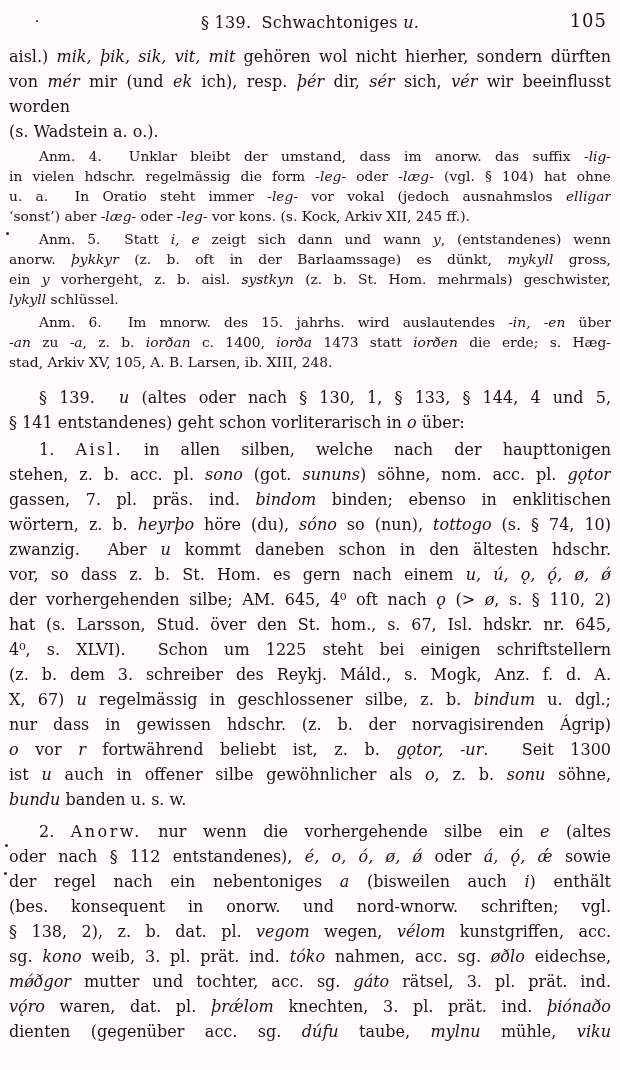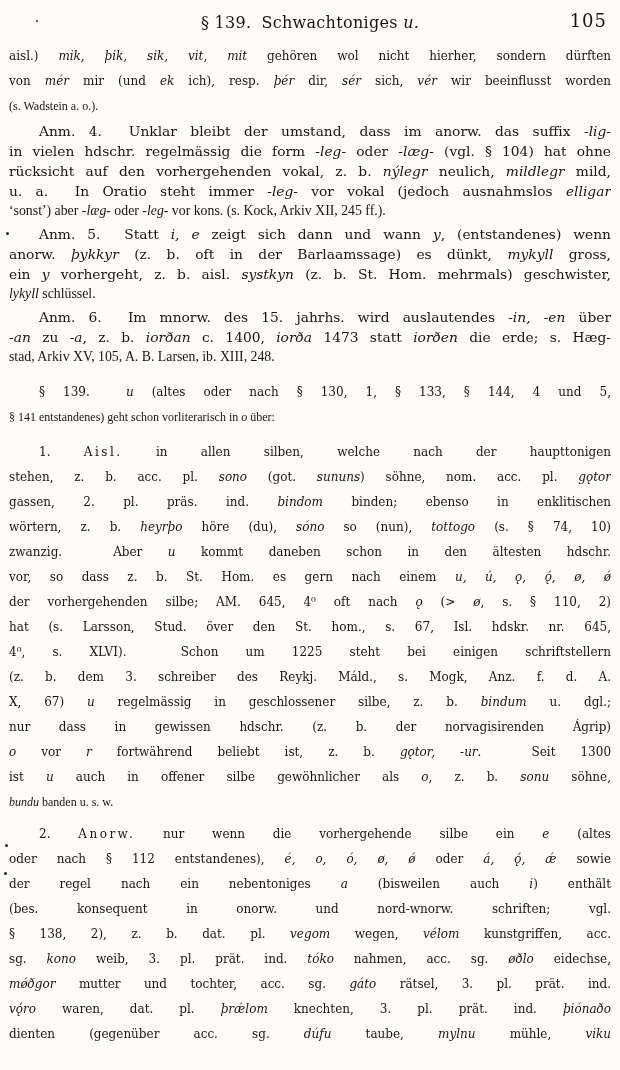--- a/index.html
+++ b/index.html
@@ -32,32 +32,32 @@
   }
   
   .blk { margin: 0; }
   .blk .line {
     text-align: justify;
     text-align-last: justify;
     white-space: nowrap;
     overflow: hidden;
   }
   .blk .line { white-space: normal; } 
-  .blk .line.end { text-align: center; text-align-last: left; font-family: Liberation Serif, serif; }
-  .blk.main .line { font-size: 12px; line-height: 25px; }
+  .blk .line.end { text-align: center; text-align-last: left; }
+  .blk.main .line { font-size: 16px; line-height: 25px; }
   .blk.anm  .line { font-size: 13.8px; line-height: 20px; }
   .blk.indent .line:first-child { text-indent: 30px; }
   .i  { font-style: italic; }
   .sp { letter-spacing: 2.5px; }
   
   [data-name="note-anm-4"] { margin-top: 2px; }
   [data-name="note-anm-5"] { margin-top: 3px; }
   [data-name="note-anm-6"] { margin-top: 3px; }
   [data-name="section-139-opening"] { margin-top: 13px; }
-  [data-name="list-item-1"] { margin-top: 10px; }
+  [data-name="list-item-1"] { margin-top: 2px; }
   [data-name="list-item-2"] { margin-top: 7px; }
   
   .speck {
     position: absolute;
     background: #2a241f;
     border-radius: 50%;
   }
 </style>
 </head>
 <body>
@@ -74,21 +74,20 @@
 
   <div id="text-body" data-name="text-body">
       <div class="blk main" data-name="paragraph-continuation">
         <div class="line" data-name="text-line"><span data-name="text-segment">aisl.) </span><span class="i" data-name="emphasis-text">mik, þik, sik, vit, mit</span><span data-name="text-segment"> gehören wol nicht hierher, sondern dürften</span></div>
         <div class="line" data-name="text-line"><span data-name="text-segment">von </span><span class="i" data-name="emphasis-text">mér</span><span data-name="text-segment"> mir (und </span><span class="i" data-name="emphasis-text">ek</span><span data-name="text-segment"> ich), resp. </span><span class="i" data-name="emphasis-text">þér</span><span data-name="text-segment"> dir, </span><span class="i" data-name="emphasis-text">sér</span><span data-name="text-segment"> sich, </span><span class="i" data-name="emphasis-text">vér</span><span data-name="text-segment"> wir beeinflusst worden</span></div>
         <div class="line end" data-name="text-line"><span data-name="text-segment">(s. Wadstein a. o.).</span></div>
       </div>
       <div class="blk anm indent" data-name="note-anm-4">
         <div class="line" data-name="text-line"><span data-name="text-segment">Anm. 4.&nbsp; Unklar bleibt der umstand, dass im anorw. das suffix </span><span class="i" data-name="emphasis-text">-lig-</span></div>
         <div class="line" data-name="text-line"><span data-name="text-segment">in vielen hdschr. regelmässig die form </span><span class="i" data-name="emphasis-text">-leg-</span><span data-name="text-segment"> oder </span><span class="i" data-name="emphasis-text">-læg-</span><span data-name="text-segment"> (vgl. § 104) hat ohne</span></div>
-        <div class="line" data-name="text-line"><span data-name="text-segment">rücksicht auf den vorhergehenden vokal, z. b. </span><span class="i" data-name="emphasis-text">nýlegr</span><span data-name="text-segment"> neulich, </span><span class="i" data-name="emphasis-text">mildlegr</span><span data-name="text-segment"> mild,</span></div>
         <div class="line" data-name="text-line"><span data-name="text-segment">u. a.&nbsp; In Oratio steht immer </span><span class="i" data-name="emphasis-text">-leg-</span><span data-name="text-segment"> vor vokal (jedoch ausnahmslos </span><span class="i" data-name="emphasis-text">elligar</span></div>
         <div class="line end" data-name="text-line"><span data-name="text-segment">‘sonst’) aber </span><span class="i" data-name="emphasis-text">-læg-</span><span data-name="text-segment"> oder </span><span class="i" data-name="emphasis-text">-leg-</span><span data-name="text-segment"> vor kons. (s. Kock, Arkiv XII, 245 ff.).</span></div>
       </div>
       <div class="blk anm indent" data-name="note-anm-5">
         <div class="line" data-name="text-line"><span data-name="text-segment">Anm. 5.&nbsp; Statt </span><span class="i" data-name="emphasis-text">i, e</span><span data-name="text-segment"> zeigt sich dann und wann </span><span class="i" data-name="emphasis-text">y</span><span data-name="text-segment">, (entstandenes) wenn</span></div>
         <div class="line" data-name="text-line"><span data-name="text-segment">anorw. </span><span class="i" data-name="emphasis-text">þykkyr</span><span data-name="text-segment"> (z. b. oft in der Barlaamssage) es dünkt, </span><span class="i" data-name="emphasis-text">mykyll</span><span data-name="text-segment"> gross,</span></div>
         <div class="line" data-name="text-line"><span data-name="text-segment">ein </span><span class="i" data-name="emphasis-text">y</span><span data-name="text-segment"> vorhergeht, z. b. aisl. </span><span class="i" data-name="emphasis-text">systkyn</span><span data-name="text-segment"> (z. b. St. Hom. mehrmals) geschwister,</span></div>
         <div class="line end" data-name="text-line"><span class="i" data-name="emphasis-text">lykyll</span><span data-name="text-segment"> schlüssel.</span></div>
       </div>
       <div class="blk anm indent" data-name="note-anm-6">
@@ -96,21 +95,21 @@
         <div class="line" data-name="text-line"><span class="i" data-name="emphasis-text">-an</span><span data-name="text-segment"> zu </span><span class="i" data-name="emphasis-text">-a</span><span data-name="text-segment">, z. b. </span><span class="i" data-name="emphasis-text">iorðan</span><span data-name="text-segment"> c. 1400, </span><span class="i" data-name="emphasis-text">iorða</span><span data-name="text-segment"> 1473 statt </span><span class="i" data-name="emphasis-text">iorðen</span><span data-name="text-segment"> die erde; s. Hæg-</span></div>
         <div class="line end" data-name="text-line"><span data-name="text-segment">stad, Arkiv XV, 105, A. B. Larsen, ib. XIII, 248.</span></div>
       </div>
       <div class="blk main indent" data-name="section-139-opening">
         <div class="line" data-name="text-line"><span data-name="text-segment">§ 139.&nbsp; </span><span class="i" data-name="emphasis-text">u</span><span data-name="text-segment"> (altes oder nach § 130, 1, § 133, § 144, 4 und 5,</span></div>
         <div class="line end" data-name="text-line"><span data-name="text-segment">§ 141 entstandenes) geht schon vorliterarisch in </span><span class="i" data-name="emphasis-text">o</span><span data-name="text-segment"> über:</span></div>
       </div>
       <div class="blk main indent" data-name="list-item-1">
         <div class="line" data-name="text-line"><span data-name="text-segment">1. </span><span class="sp" data-name="text-segment">Aisl.</span><span data-name="text-segment"> in allen silben, welche nach der haupttonigen</span></div>
         <div class="line" data-name="text-line"><span data-name="text-segment">stehen, z. b. acc. pl. </span><span class="i" data-name="emphasis-text">sono</span><span data-name="text-segment"> (got. </span><span class="i" data-name="emphasis-text">sununs</span><span data-name="text-segment">) söhne, nom. acc. pl. </span><span class="i" data-name="emphasis-text">gǫtor</span></div>
-        <div class="line" data-name="text-line"><span data-name="text-segment">gassen, 2. pl. präs. ind. </span><span class="i" data-name="emphasis-text">bindom</span><span data-name="text-segment"> binden; ebenso in enklitischen</span></div>
+        <div class="line" data-name="text-line"><span data-name="text-segment">gassen, 7. pl. präs. ind. </span><span class="i" data-name="emphasis-text">bindom</span><span data-name="text-segment"> binden; ebenso in enklitischen</span></div>
         <div class="line" data-name="text-line"><span data-name="text-segment">wörtern, z. b. </span><span class="i" data-name="emphasis-text">heyrþo</span><span data-name="text-segment"> höre (du), </span><span class="i" data-name="emphasis-text">sóno</span><span data-name="text-segment"> so (nun), </span><span class="i" data-name="emphasis-text">tottogo</span><span data-name="text-segment"> (s. § 74, 10)</span></div>
         <div class="line" data-name="text-line"><span data-name="text-segment">zwanzig.&nbsp; Aber </span><span class="i" data-name="emphasis-text">u</span><span data-name="text-segment"> kommt daneben schon in den ältesten hdschr.</span></div>
         <div class="line" data-name="text-line"><span data-name="text-segment">vor, so dass z. b. St. Hom. es gern nach einem </span><span class="i" data-name="emphasis-text">u, ú, ǫ, ǫ́, ø, ǿ</span></div>
         <div class="line" data-name="text-line"><span data-name="text-segment">der vorhergehenden silbe; AM. 645, 4⁰ oft nach </span><span class="i" data-name="emphasis-text">ǫ</span><span data-name="text-segment"> (&gt; </span><span class="i" data-name="emphasis-text">ø</span><span data-name="text-segment">, s. § 110, 2)</span></div>
         <div class="line" data-name="text-line"><span data-name="text-segment">hat (s. Larsson, Stud. över den St. hom., s. 67, Isl. hdskr. nr. 645,</span></div>
         <div class="line" data-name="text-line"><span data-name="text-segment">4⁰, s. XLVI).&nbsp; Schon um 1225 steht bei einigen schriftstellern</span></div>
         <div class="line" data-name="text-line"><span data-name="text-segment">(z. b. dem 3. schreiber des Reykj. Máld., s. Mogk, Anz. f. d. A.</span></div>
         <div class="line" data-name="text-line"><span data-name="text-segment">X, 67) </span><span class="i" data-name="emphasis-text">u</span><span data-name="text-segment"> regelmässig in geschlossener silbe, z. b. </span><span class="i" data-name="emphasis-text">bindum</span><span data-name="text-segment"> u. dgl.;</span></div>
         <div class="line" data-name="text-line"><span data-name="text-segment">nur dass in gewissen hdschr. (z. b. der norvagisirenden Ágrip)</span></div>
         <div class="line" data-name="text-line"><span class="i" data-name="emphasis-text">o</span><span data-name="text-segment"> vor </span><span class="i" data-name="emphasis-text">r</span><span data-name="text-segment"> fortwährend beliebt ist, z. b. </span><span class="i" data-name="emphasis-text">gǫtor, -ur</span><span data-name="text-segment">.&nbsp; Seit 1300</span></div>

